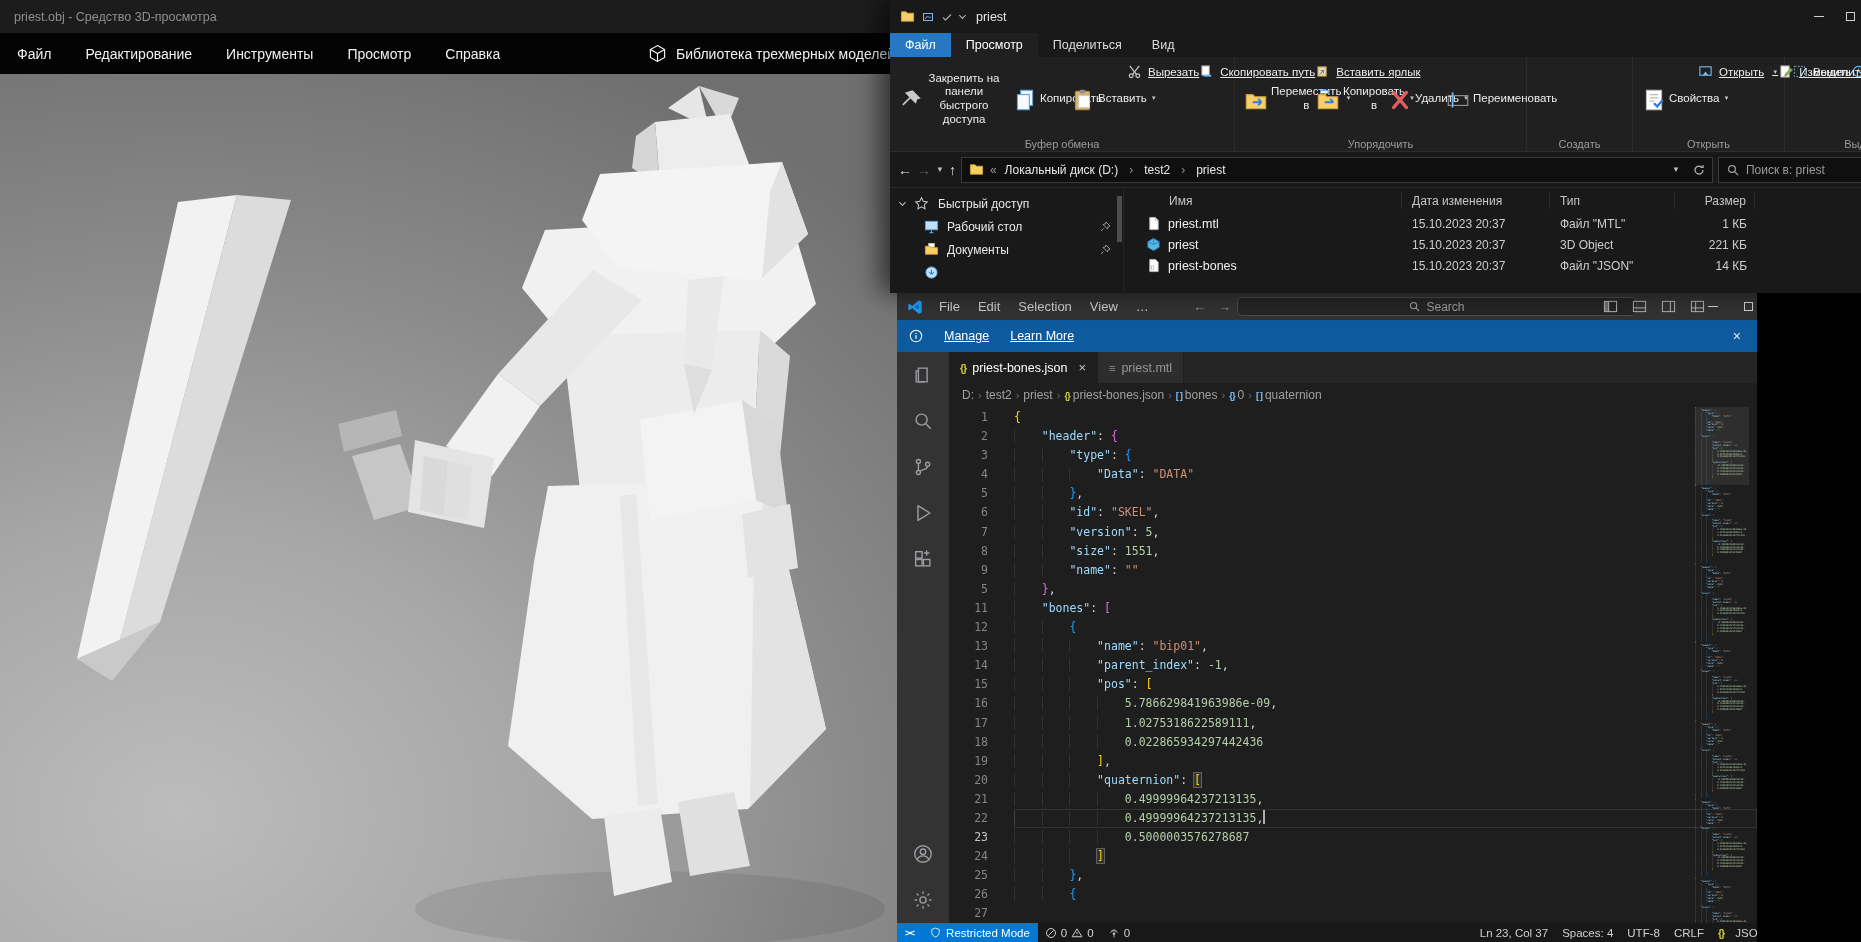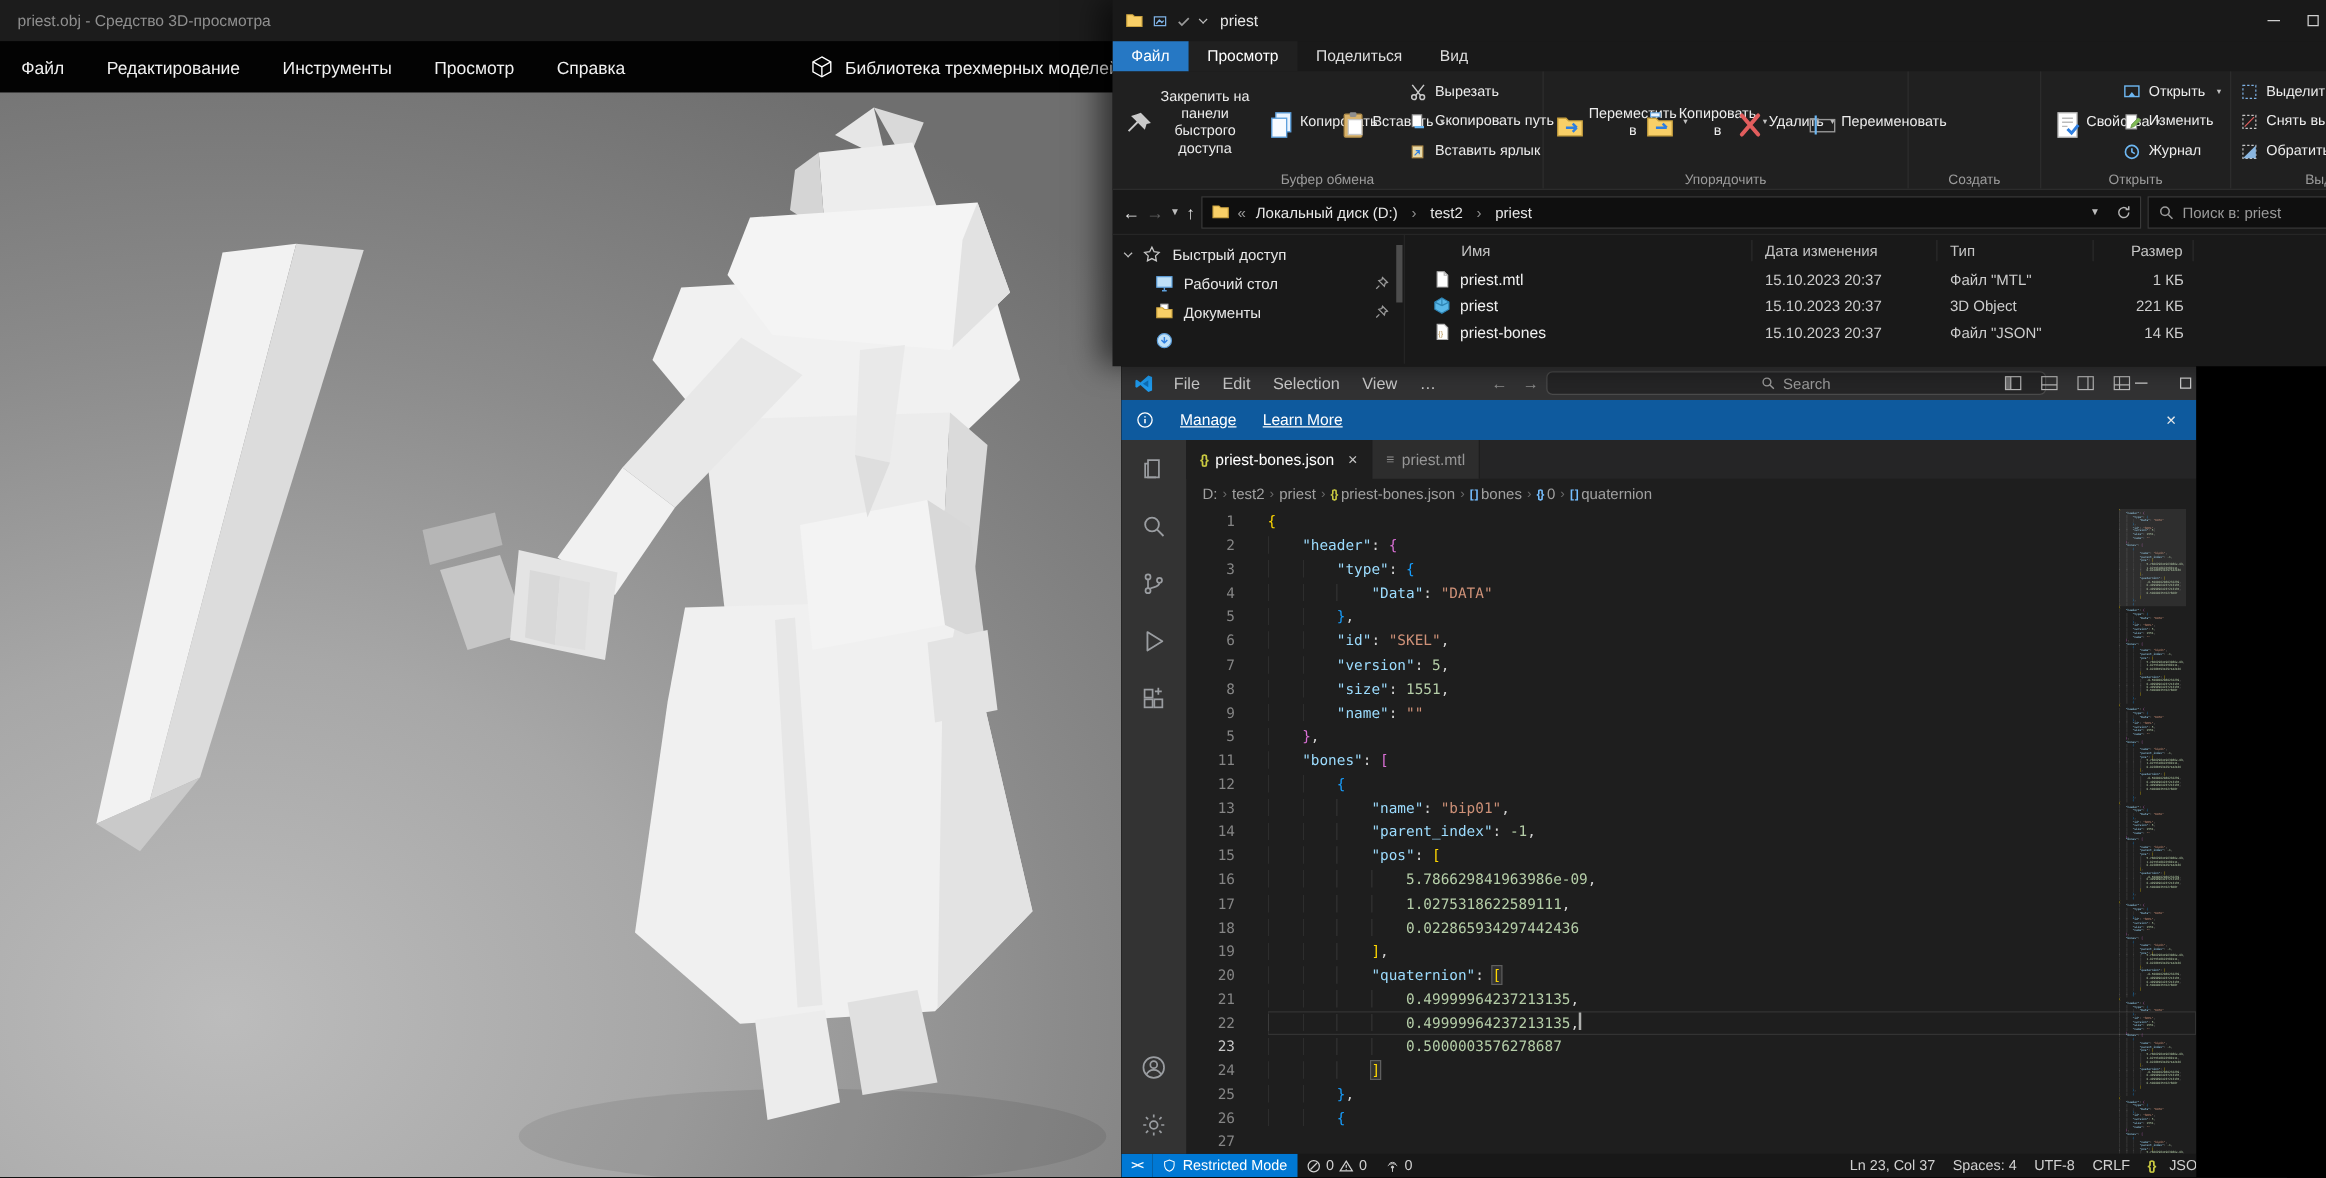--- a/index.html
+++ b/index.html
@@ -32,21 +32,21 @@
   .rgroup{position:relative;border-right:1px solid #2c2c2c;padding:2px 3px 15px;flex:none;display:flex;}
   .rrow{display:flex;align-items:stretch;}
   .glabel{position:absolute;bottom:1px;left:0;right:0;text-align:center;font-size:11px;color:#9b9b9b;white-space:nowrap;}
   .rbig{display:flex;flex-direction:row;align-items:center;gap:2px;padding:3px 5px 0;text-align:center;
     font-size:11.5px;line-height:1.18;color:#ececec;width:72px;}
   .rbig.wide{width:114px;}
   .rbig.narrow{width:58px;}
   .i24{width:26px;height:26px;flex:none;margin-top:1px;}
   .i16{width:15px;height:15px;flex:none;}
   .i12{width:12px;height:12px;flex:none;}
-  .rcol{display:flex;flex-direction:column;justify-content:space-around;padding:3px 4px;}
+  .rcol{display:flex;flex-direction:row;justify-content:space-around;padding:3px 4px;text-decoration:underline;}
   .rsmall{display:flex;align-items:center;gap:6px;font-size:11.5px;color:#ececec;white-space:nowrap;height:19px;}
   .dd{font-size:6px;color:#c0c0c0;margin-left:2px;}
   .enav{height:36px;display:flex;align-items:center;padding:0 8px;gap:5px;border-bottom:1px solid #262626;}
   .navbtn{width:22px;text-align:center;color:#e4e4e4;font-size:14px;}
   .navbtn.dis{color:#5f5f5f;}
   .navbtn.small{width:14px;font-size:8px;color:#bdbdbd;}
   .addr{width:752px;height:26px;background:#0f0f0f;border:1px solid #383838;display:flex;align-items:center;gap:6px;padding:0 7px;flex:none;}
   .crumb{padding:0 2px;white-space:nowrap;}
   .csep{color:#8f8f8f;padding:0 3px;}
   .addr .aright{margin-left:auto;display:flex;align-items:center;gap:10px;color:#b5b5b5;}

